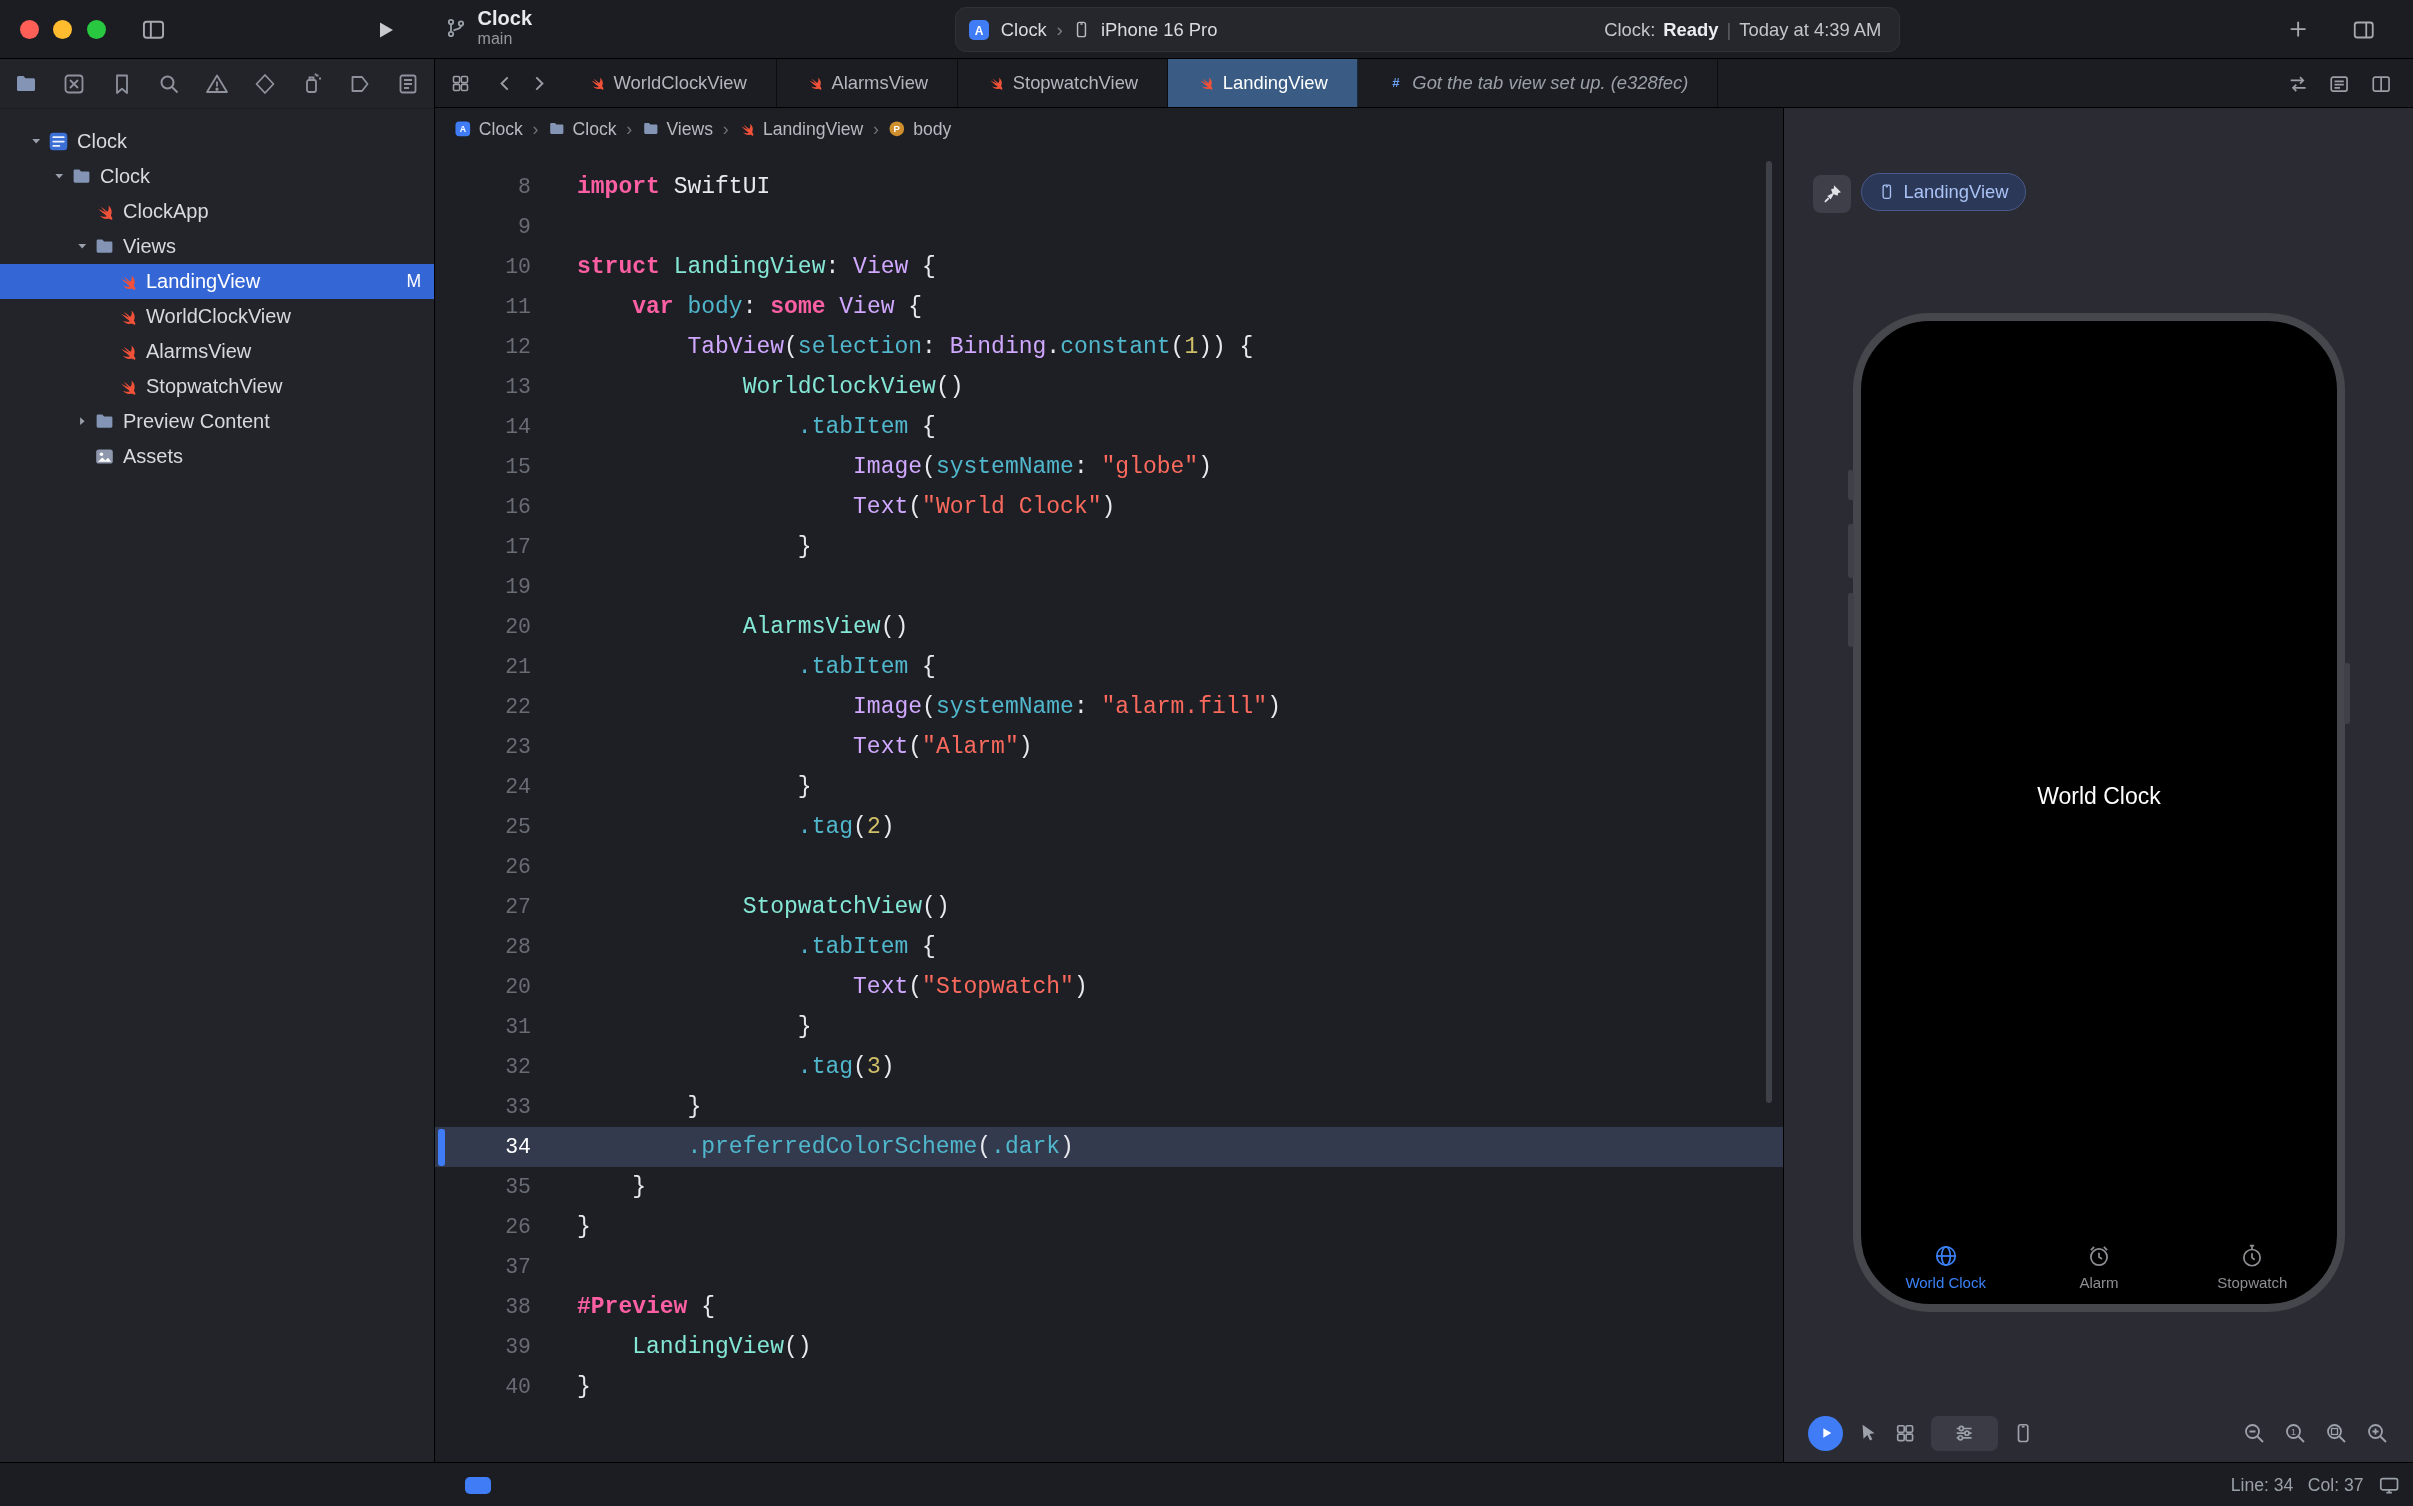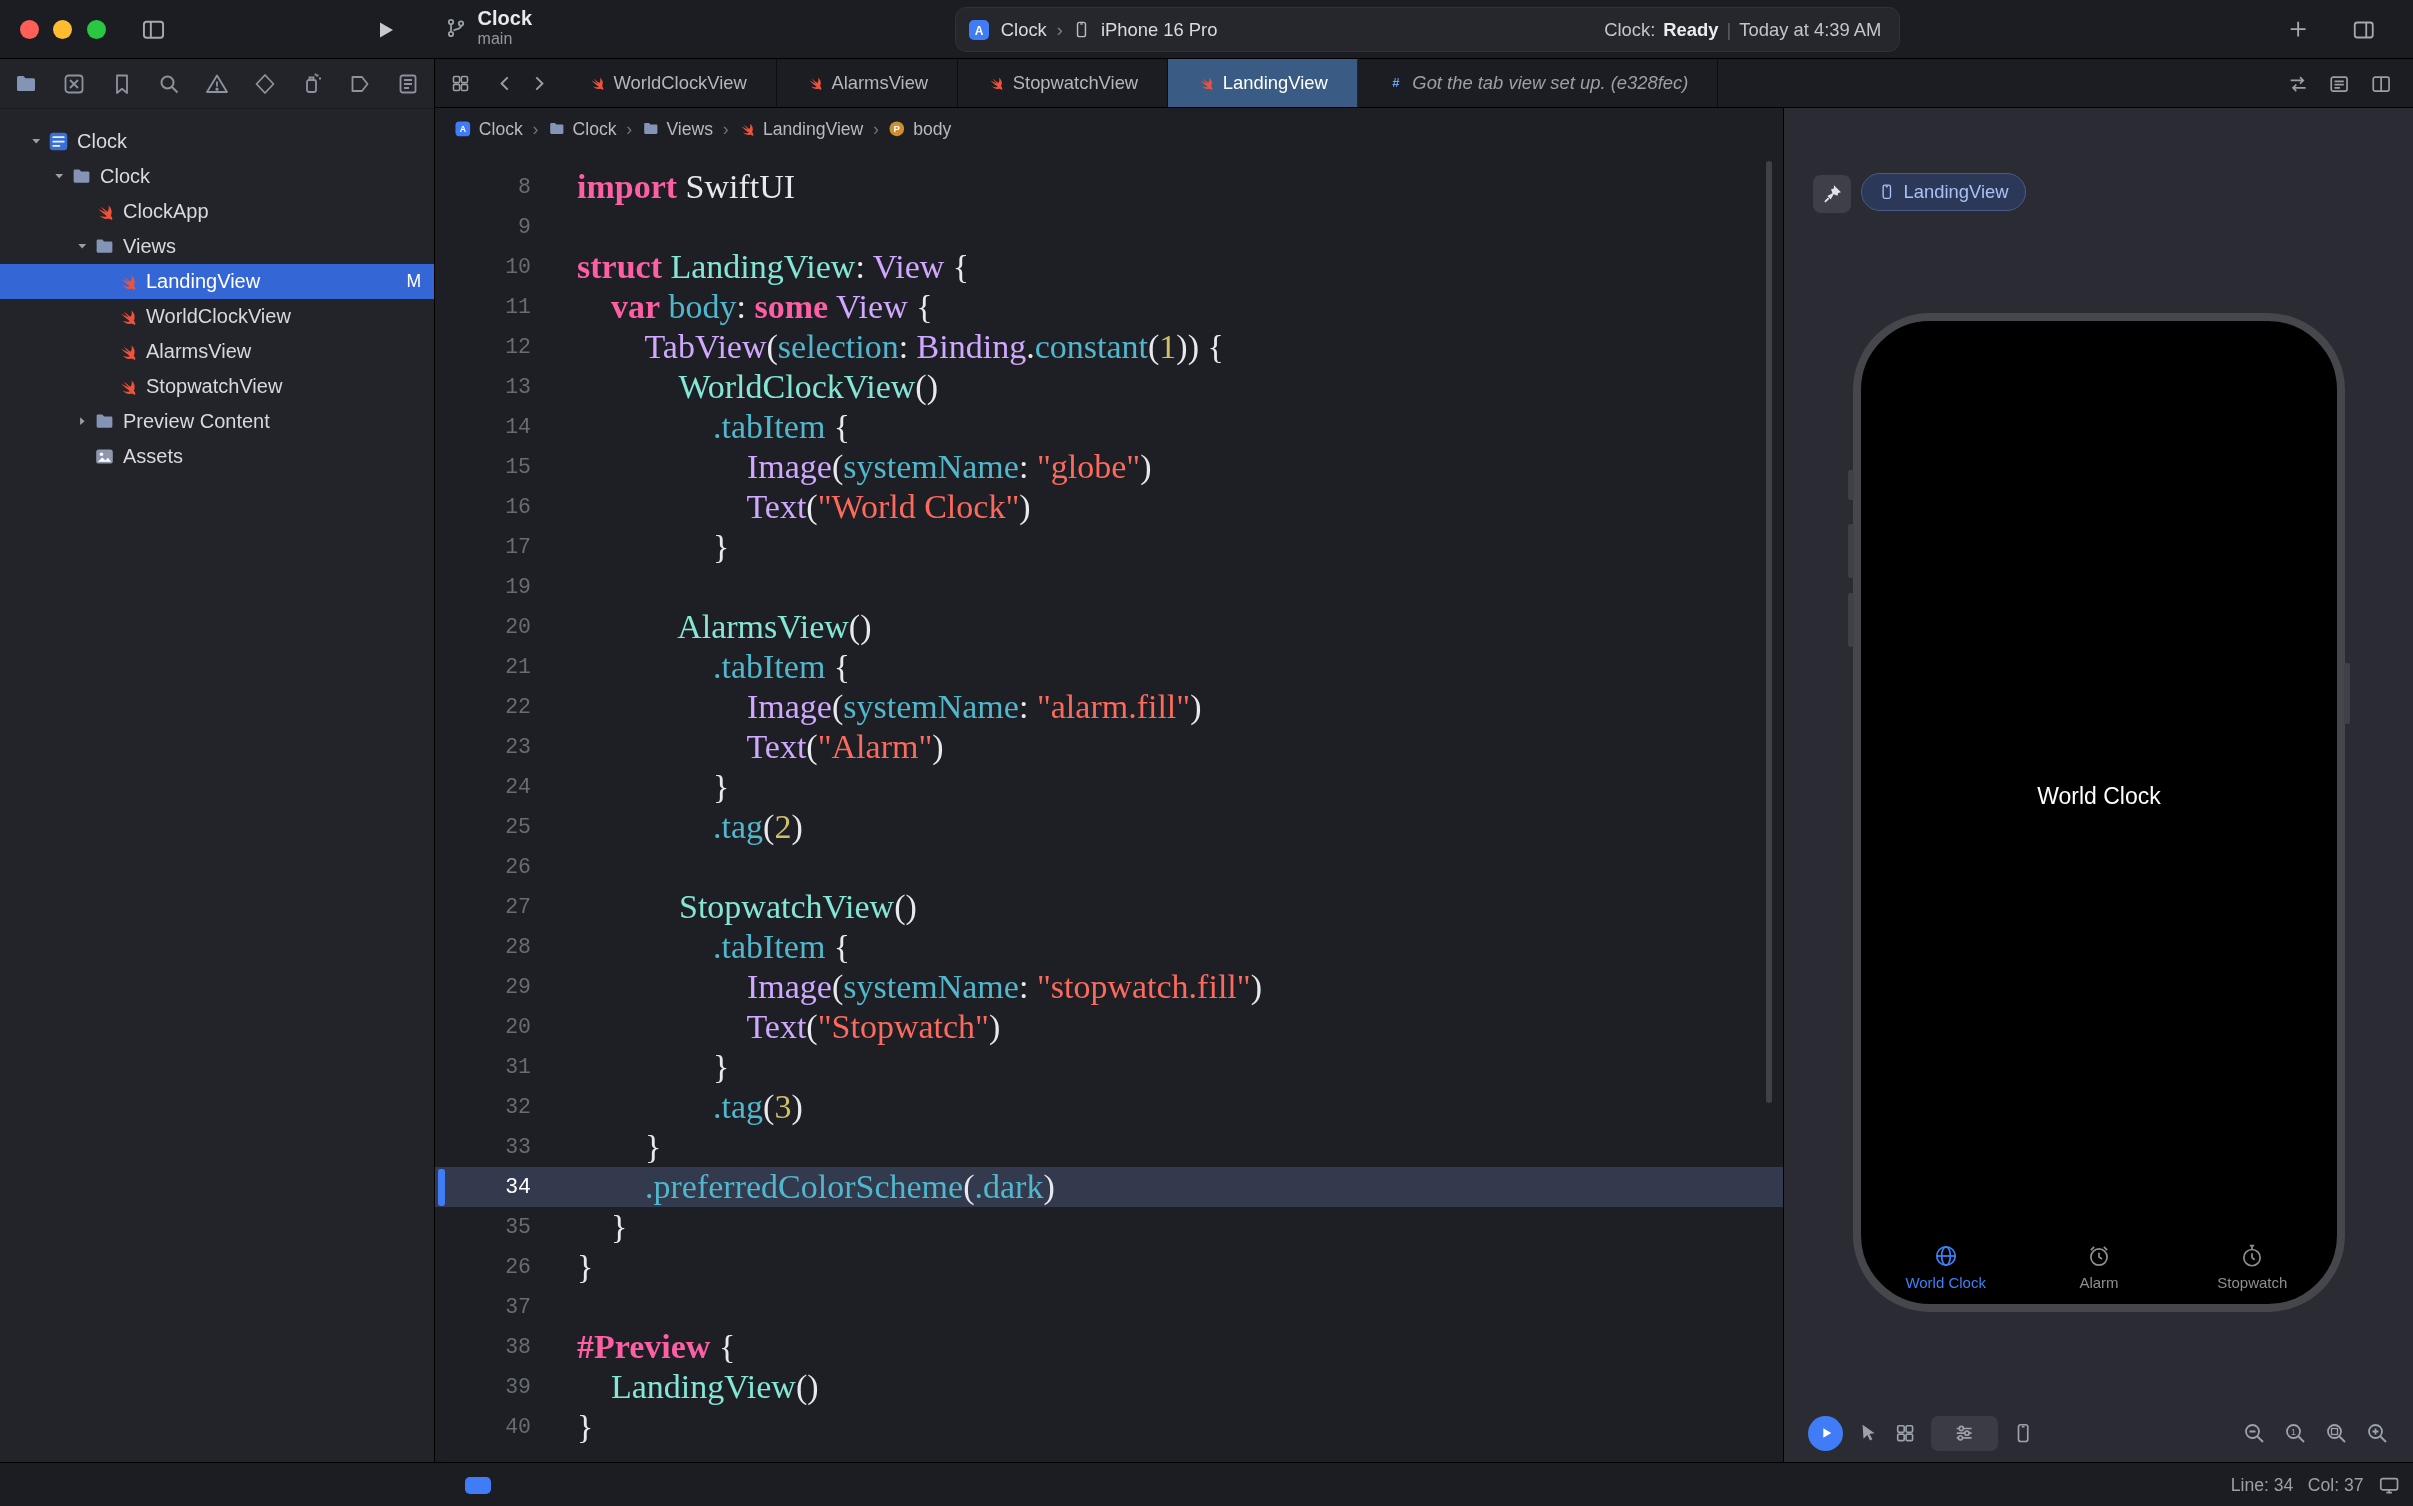--- a/index.html
+++ b/index.html
@@ -50,21 +50,21 @@
   
   .jumpbar{position:absolute;top:108px;left:435px;width:1348px;height:42px;background:#1e1f25;display:flex;align-items:center;padding-left:19px;box-sizing:border-box;gap:9.6px;}
   .crumb{display:inline-flex;align-items:center;gap:7.2px;font-size:17.6px;color:#b6b9c0;white-space:nowrap;}
   .jsep{color:#70737a;font-size:17.6px;}
 
   
   .editor{position:absolute;top:149px;left:435px;width:1348px;bottom:45px;background:#1e1f25;overflow:hidden;}
   .codelines{padding-top:18.4px;}
   .crow{height:40px;display:flex;position:relative;}
   .ln{width:96px;flex:none;text-align:right;font-family:"Liberation Mono",monospace;font-size:21.5px;line-height:40px;color:#686c74;}
-  .code{white-space:pre;font-family:Liberation Serif, serif;font-size:34px;line-height:40px;padding-left:46px;}
+  .code{white-space:pre;font-family:Liberation Mono, monospace;font-size:23px;line-height:40px;padding-left:46px;}
   .crow.cur{background:#333a4d;}
   .crow.cur::before{content:"";position:absolute;left:3.2px;top:1.6px;bottom:1.6px;width:7.2px;border-radius:2.4px;background:#3f7cf6;}
   .crow.cur .ln{color:#ffffff;}
   .tk-kw{color:#fc5fa3;font-weight:700;}
   .tk-str{color:#fc6a5d;}
   .tk-num{color:#d0bf69;}
   .tk-ty{color:#d0a8ff;}
   .tk-pj{color:#84e7d6;}
   .tk-fn{color:#50b7cc;}
   .tk-pl{color:#e8e9ee;}
@@ -590,24 +590,20 @@
         </div>
         <div class="crow">
           <span class="ln">27</span>
           <span class="code"><span class="tk-pl">            </span><span class="tk-pj">StopwatchView</span><span class="tk-pl">()</span></span>
         </div>
         <div class="crow">
           <span class="ln">28</span>
           <span class="code"><span class="tk-pl">                </span><span class="tk-fn">.tabItem</span><span class="tk-pl"> {</span></span>
         </div>
         <div class="crow">
-          <span class="ln">29</span>
-          <span class="code"><span class="tk-pl">                    </span><span class="tk-ty">Image</span><span class="tk-pl">(</span><span class="tk-fn">systemName</span><span class="tk-pl">: </span><span class="tk-str">"stopwatch.fill"</span><span class="tk-pl">)</span></span>
-        </div>
-        <div class="crow">
           <span class="ln">20</span>
           <span class="code"><span class="tk-pl">                    </span><span class="tk-ty">Text</span><span class="tk-pl">(</span><span class="tk-str">"Stopwatch"</span><span class="tk-pl">)</span></span>
         </div>
         <div class="crow">
           <span class="ln">31</span>
           <span class="code"><span class="tk-pl">                }</span></span>
         </div>
         <div class="crow">
           <span class="ln">32</span>
           <span class="code"><span class="tk-pl">                </span><span class="tk-fn">.tag</span><span class="tk-pl">(</span><span class="tk-num">3</span><span class="tk-pl">)</span></span>

